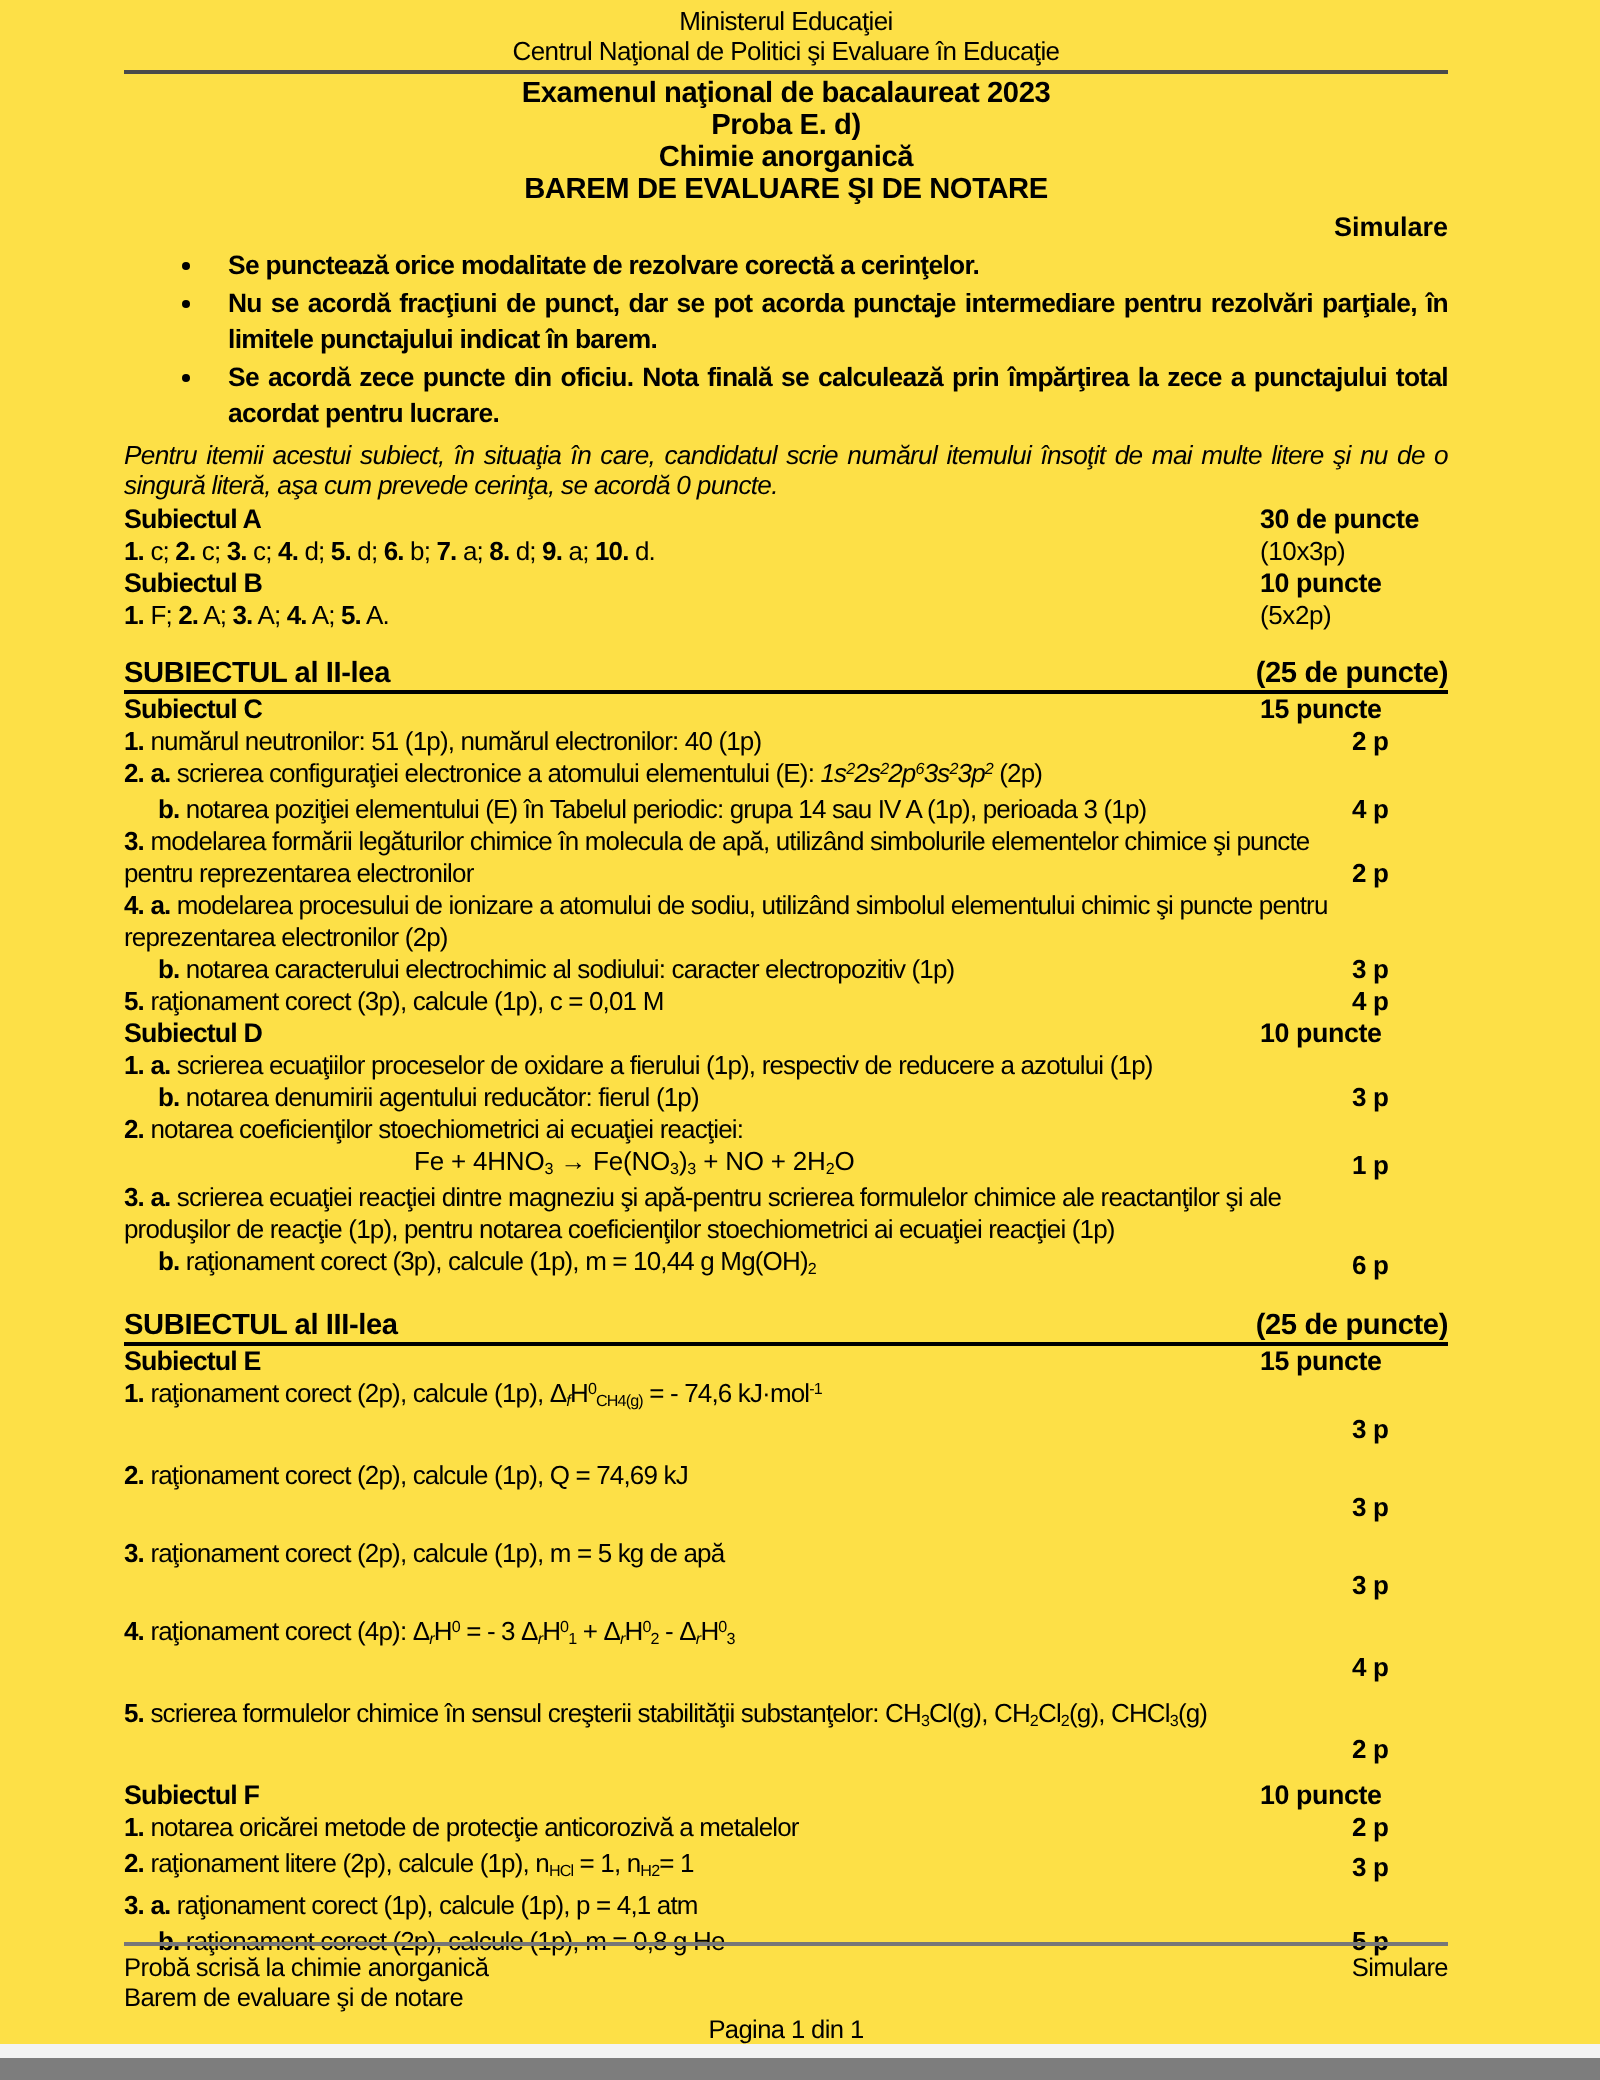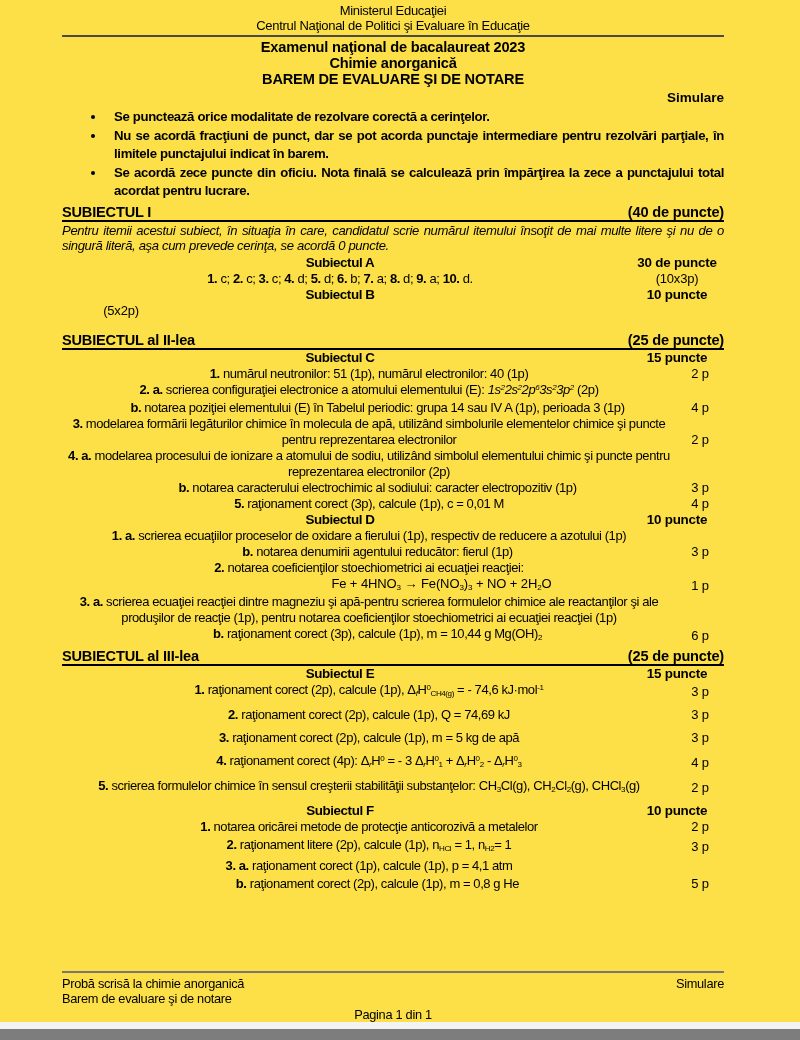--- a/index.html
+++ b/index.html
@@ -10,85 +10,83 @@
   .hdr-rule{height:2px;background:#4a4a4a;margin:2px 0 2px;}
   .title{text-align:center;font-weight:700;font-size:14.6px;line-height:16px;letter-spacing:-0.2px;}
   .simulare{text-align:right;font-weight:700;font-size:13.5px;margin-top:3px;line-height:15px;}
   ul.rules{margin:3px 0 3px;padding-left:44px;font-weight:700;font-size:13.2px;
            letter-spacing:-0.35px;line-height:18.5px;text-align:justify;}
   ul.rules li{padding-left:8px;}
   .sec-head{display:flex;justify-content:space-between;font-weight:700;font-size:14.6px;
             letter-spacing:-0.2px;line-height:16px;border-bottom:2px solid #000;}
   .note{font-style:italic;font-size:13.1px;letter-spacing:-0.35px;line-height:15.5px;
         text-align:justify;margin:1px 0 1px;}
-  .row{display:flex;font-size:13px;letter-spacing:-0.42px;line-height:16px;text-align:center;}
+  .row{display:flex;font-size:13px;letter-spacing:-0.42px;line-height:16px;}
   .main{flex:1;}
-  .pts{flex:none;width:48px;font-weight:400;align-self:flex-end;letter-spacing:-0.2px;white-space:nowrap;}
+  .pts{flex:none;width:48px;font-weight:700;align-self:flex-end;letter-spacing:-0.2px;white-space:nowrap;}
   .ptsw{flex:none;width:94px;align-self:flex-end;letter-spacing:-0.2px;white-space:nowrap;margin-left:12px;}
   .subhead{font-weight:700;font-size:13.4px;}
   .subhead .ptsw{font-weight:700;}
   .calcrow .ptsw{font-weight:400;}
   .b{font-weight:700;}
   .i{font-style:italic;}
   sup{font-size:0.62em;vertical-align:baseline;position:relative;top:-0.45em;}
   sub{font-size:0.62em;vertical-align:baseline;position:relative;top:0.28em;}
   .indent{padding-left:17px;}
   .eq{padding-left:145px;letter-spacing:-0.1px;}
   .mt12{margin-top:13px;}
-  .mt14{margin-top:4px;gap:44px;}
-  .sec-e .row{margin-bottom:7px;}
+  .mt14{margin-top:14px;gap:44px;}
+  .sec-e .row{margin-bottom:7px;flex-direction:column;}
   .sec-f .row{margin-bottom:2.5px;}
   .footer{position:absolute;left:62px;right:76px;top:971px;font-size:12.8px;
           letter-spacing:-0.3px;line-height:15px;}
   .footer-rule{height:1.5px;background:#777;margin-bottom:3px;}
   .footer-top{display:flex;justify-content:space-between;}
   .page-num{text-align:center;margin-top:1px;}
   .bottom-strip{position:absolute;left:0;right:0;bottom:11px;height:7px;background:#f3f3f3;}
   .bottom-bar{position:absolute;left:0;right:0;bottom:0;height:11px;background:#7d7d7d;}
 </style>
 </head>
 <body>
 
 <div class="page">
   <div class="content">
 
     <div class="hdr-small">Ministerul Educaţiei</div>
     <div class="hdr-small">Centrul Naţional de Politici şi Evaluare în Educaţie</div>
     <div class="hdr-rule"></div>
 
     <div class="title">Examenul naţional de bacalaureat 2023</div>
+    <div class="title">Proba E. d)</div>
     <div class="title">Chimie anorganică</div>
     <div class="title">BAREM DE EVALUARE ŞI DE NOTARE</div>
     <div class="simulare">Simulare</div>
 
     <ul class="rules">
       <li>Se punctează orice modalitate de rezolvare corectă a cerinţelor.</li>
       <li>Nu se acordă fracţiuni de punct, dar se pot acorda punctaje intermediare pentru rezolvări parţiale, în limitele punctajului indicat în barem.</li>
       <li>Se acordă zece puncte din oficiu. Nota finală se calculează prin împărţirea la zece a punctajului total acordat pentru lucrare.</li>
     </ul>
 
-    <div class="sec-head">
-      <span>SUBIECTUL I</span>
-      <span>(40 de puncte)</span>
-    </div>
     <div class="note">Pentru itemii acestui subiect, în situaţia în care, candidatul scrie numărul itemului însoţit de mai multe litere şi nu de o singură literă, aşa cum prevede cerinţa, se acordă 0 puncte.</div>
 
     <div class="row subhead">
       <div class="main">Subiectul A</div>
       <div class="ptsw">30 de puncte</div>
     </div>
     <div class="row calcrow">
       <div class="main"><span class="b">1.</span><span> c; </span><span class="b">2.</span><span> c; </span><span class="b">3.</span><span> c; </span><span class="b">4.</span><span> d; </span><span class="b">5.</span><span> d; </span><span class="b">6.</span><span> b; </span><span class="b">7.</span><span> a; </span><span class="b">8.</span><span> d; </span><span class="b">9.</span><span> a; </span><span class="b">10.</span><span> d.</span></div>
       <div class="ptsw">(10x3p)</div>
     </div>
     <div class="row subhead">
       <div class="main">Subiectul B</div>
       <div class="ptsw">10 puncte</div>
     </div>
     <div class="row calcrow">
+      <div class="main"><span class="b">1.</span><span> F; </span><span class="b">2.</span><span> A; </span><span class="b">3.</span><span> A; </span><span class="b">4.</span><span> A; </span><span class="b">5.</span><span> A.</span></div>
       <div class="ptsw">(5x2p)</div>
     </div>
 
     <div class="sec-head mt12">
       <span>SUBIECTUL al II-lea</span>
       <span>(25 de puncte)</span>
     </div>
 
     <div class="row subhead">
       <div class="main">Subiectul C</div>

